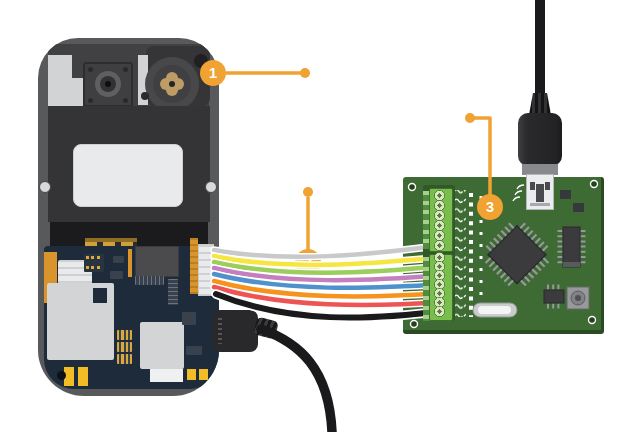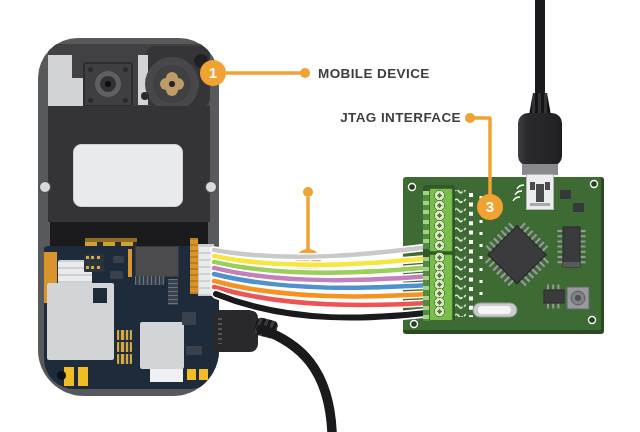--- a/index.html
+++ b/index.html
@@ -225,17 +225,15 @@
     <div class="tc" style="top:66.5px"></div>
     <div class="tc" style="top:75.5px"></div>
     <div class="tc" style="top:84.5px"></div>
     <div class="tc" style="top:93.5px"></div>
     <div class="tc" style="top:102.5px"></div>
     <div class="tc" style="top:111.5px"></div>
     <div class="tc" style="top:120.5px"></div>
   </div>
 
   <div class="badge" style="left:200px;top:60px">1</div>
-  <div class="lbl" style="left:318px;top:66px">MOBILE DEVICE</div>
   <div class="badge" style="left:477px;top:194px">3</div>
-  <div class="lbl" style="right:179px;top:110px">JTAG INTERFACE</div>
 
 </div>
 
 </body></html>

